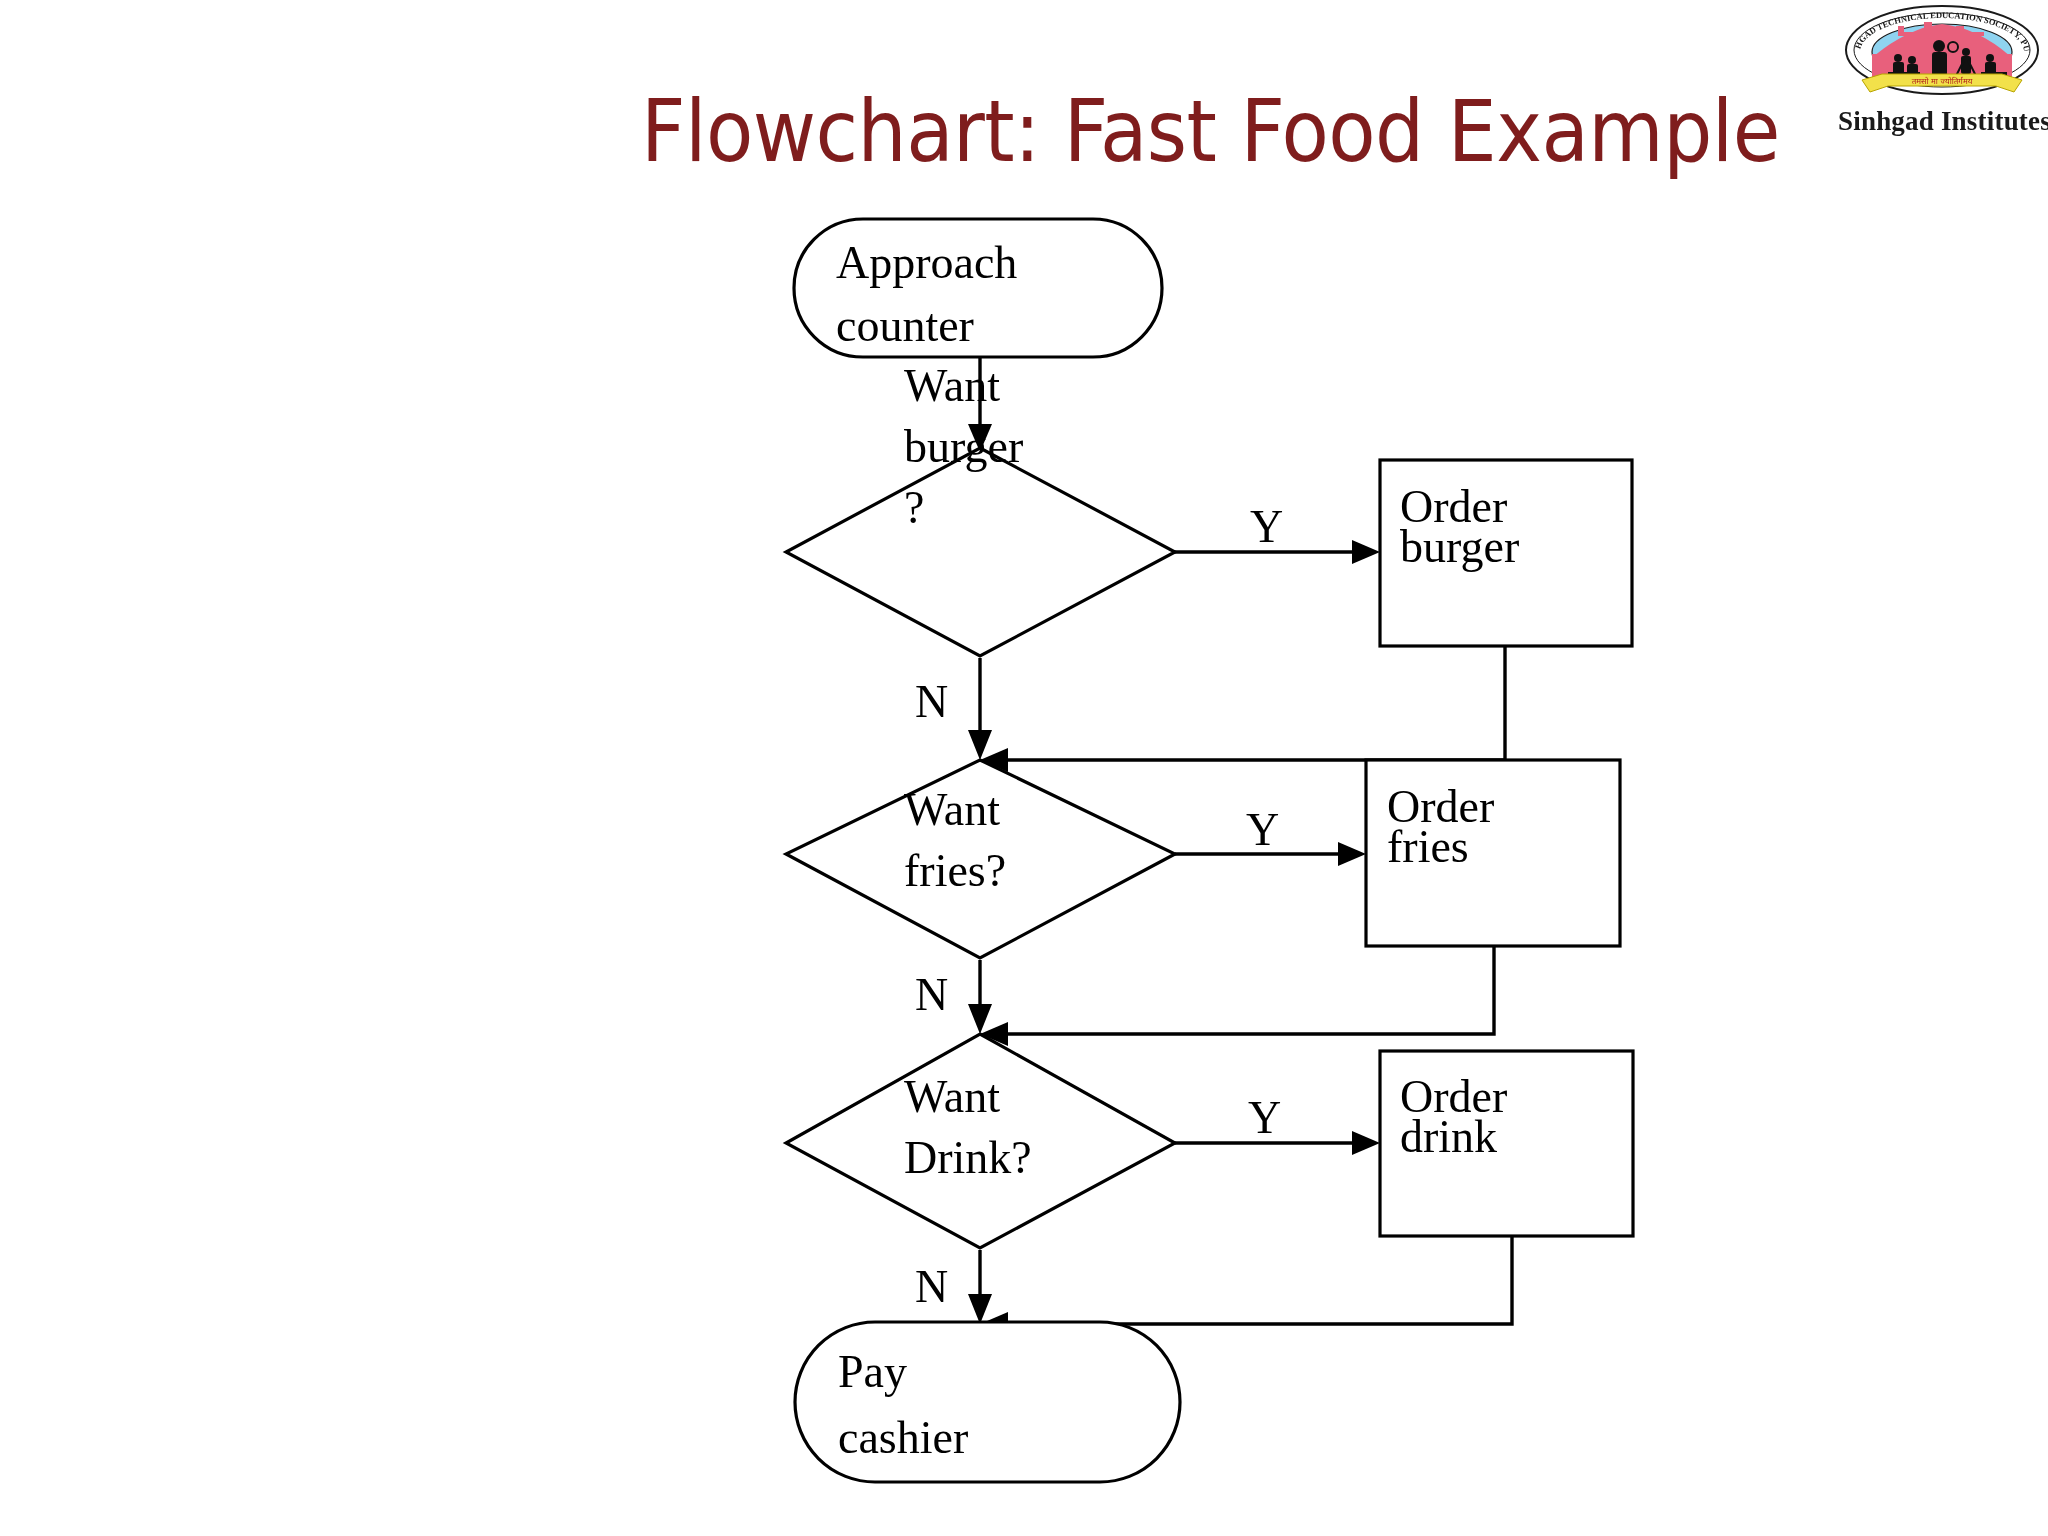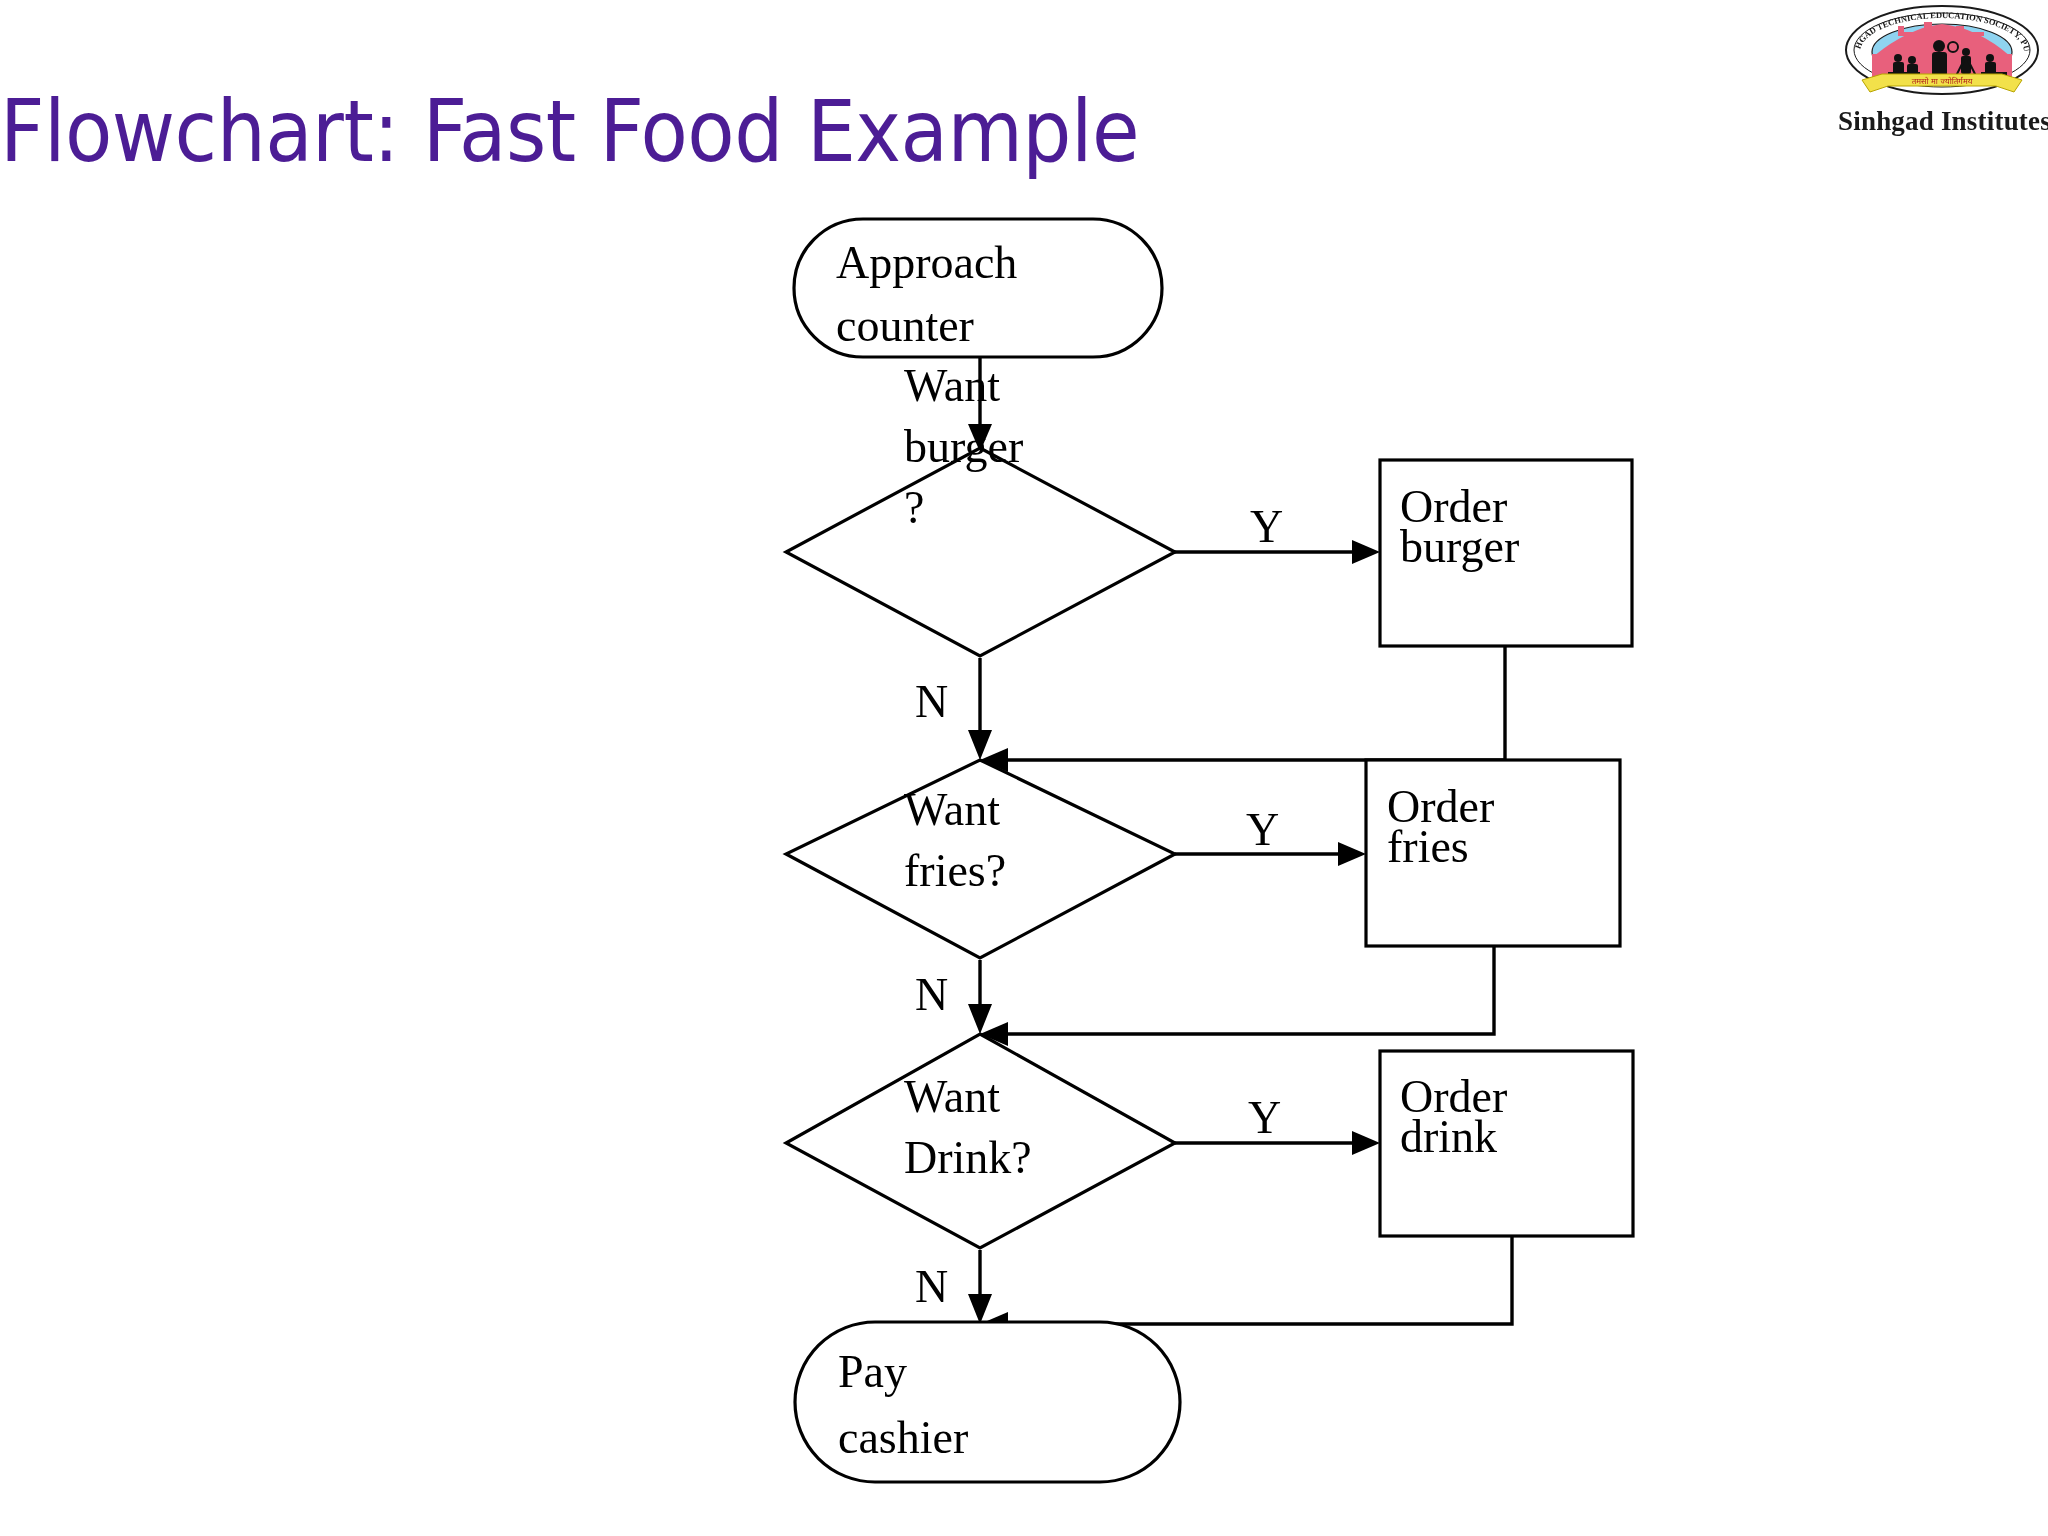--- a/index.html
+++ b/index.html
@@ -21,27 +21,27 @@
     inset: 0;
     background: #ffffff;
   }
 
   
   #slide-title {
     position: absolute;
     left: 0;
     top: 88px;
     width: 1780px;
-    text-align: left;
+    text-align: right;
     font-family: "DejaVu Sans Condensed", "Liberation Sans", sans-serif;
     font-stretch: condensed;
     font-size: 86px;
     line-height: 1.02;
     font-weight: 400;
-    color: #4c1d95;
+    color: #7f1d1d;
     letter-spacing: -0.5px;
     white-space: nowrap;
   }
 
   
   #logo {
     position: absolute;
     left: 1838px;
     top: 2px;
     width: 208px;

